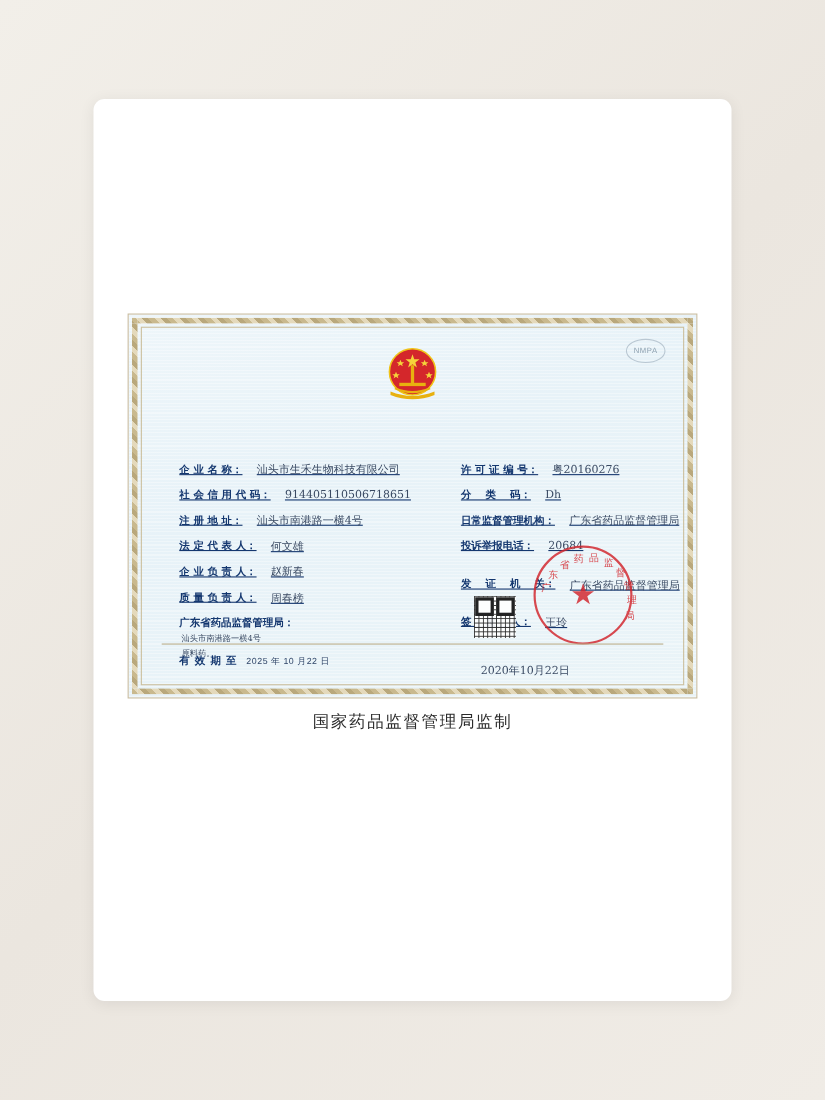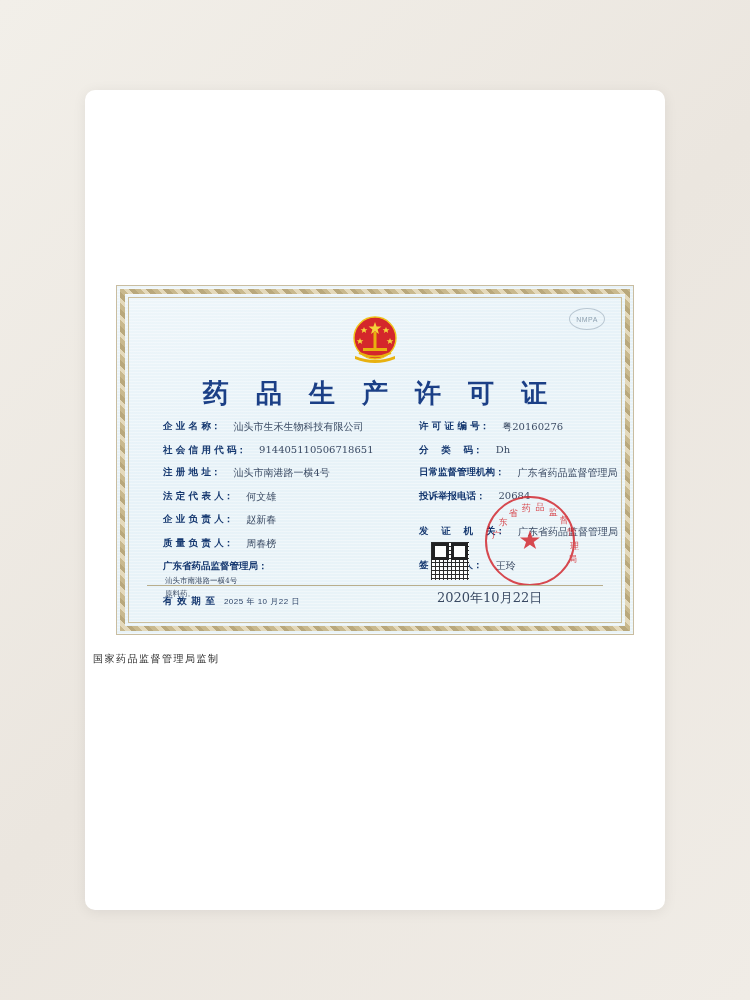--- a/index.html
+++ b/index.html
@@ -124,22 +124,23 @@
     width: 230px;
   }
   .col-right {
     position: absolute;
     left: 256px;
     top: 0;
     width: 215px;
   }
   .row {
     display: flex;
-    align-items: flex-start;
+    align-items: center;
     margin-bottom: 9.5px;
+    text-decoration: underline;
   }
   .lbl {
     color: #14376f;
     font-weight: bold;
     white-space: nowrap;
     font-size: 9.5px;
     font-family: "DejaVu Serif", serif;
   }
   .val {
     color: #3a4a63;
@@ -239,30 +240,30 @@
     left: 50%;
     top: 50%;
     transform-origin: 0 0;
     white-space: nowrap;
   }
   .footer {
     position: absolute;
     left: 0;
     right: 0;
     bottom: 12px;
-    text-align: left;
-    font-size: 10px;
+    text-align: center;
+    font-size: 15px;
     color: #2b2b2b;
     letter-spacing: 1.5px;
     font-family: Liberation Sans, sans-serif;
   }
   .issue-date {
-    font-size: 13px;
+    font-size: 10px;
     color: #3a4a63;
-    margin-top: 16px;
+    margin-top: 30px;
     margin-left: 18px;
     font-family: "DejaVu Serif", serif;
   }
 </style>
 </head>
 <body>
 
 <div class="page">
 
   <div class="card"></div>
@@ -284,21 +285,20 @@
           <path d="M20 41 Q36 48 52 41" fill="none" stroke="#e8b10f" stroke-width="2"></path>
           <rect x="24" y="36" width="24" height="3" fill="#e8b10f"></rect>
           <rect x="34.5" y="20" width="3" height="18" fill="#e8b10f"></rect>
           <polygon points="36,10 37.6,14.6 42.4,14.6 38.6,17.5 40,22 36,19.2 32,22 33.4,17.5 29.6,14.6 34.4,14.6" fill="#f5d33a"></polygon>
           <polygon points="25,15 26,17.3 28.4,17.3 26.5,18.8 27.2,21 25,19.6 22.8,21 23.5,18.8 21.6,17.3 24,17.3" fill="#f5d33a"></polygon>
           <polygon points="47,15 48,17.3 50.4,17.3 48.5,18.8 49.2,21 47,19.6 44.8,21 45.5,18.8 43.6,17.3 46,17.3" fill="#f5d33a"></polygon>
           <polygon points="21,26 22,28.3 24.4,28.3 22.5,29.8 23.2,32 21,30.6 18.8,32 19.5,29.8 17.6,28.3 20,28.3" fill="#f5d33a"></polygon>
           <polygon points="51,26 52,28.3 54.4,28.3 52.5,29.8 53.2,32 51,30.6 48.8,32 49.5,29.8 47.6,28.3 50,28.3" fill="#f5d33a"></polygon>
         </svg>
 
-        <div class="title">药 品 生 产 许 可 证</div>
 
         <div class="fields">
 
           <div class="col-left">
             <div class="row">
               <span class="lbl">企 业 名 称：</span>
               <span class="val">汕头市生禾生物科技有限公司</span>
             </div>
             <div class="row">
               <span class="lbl">社 会 信 用 代 码：</span>

